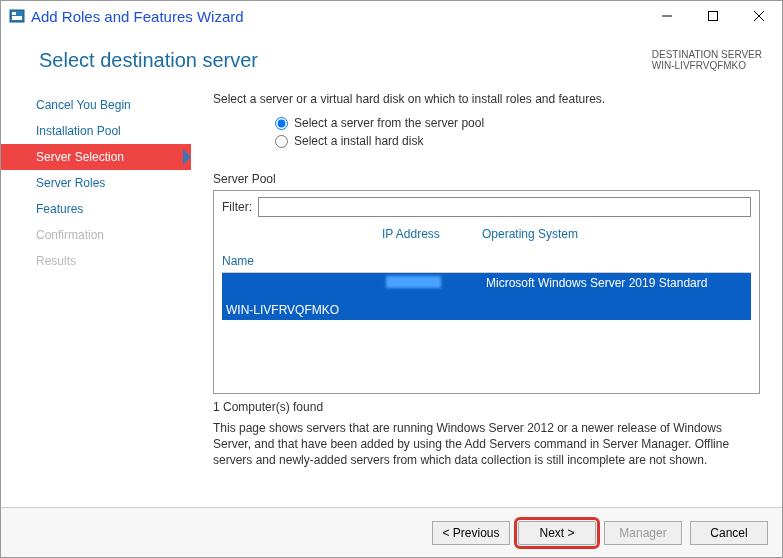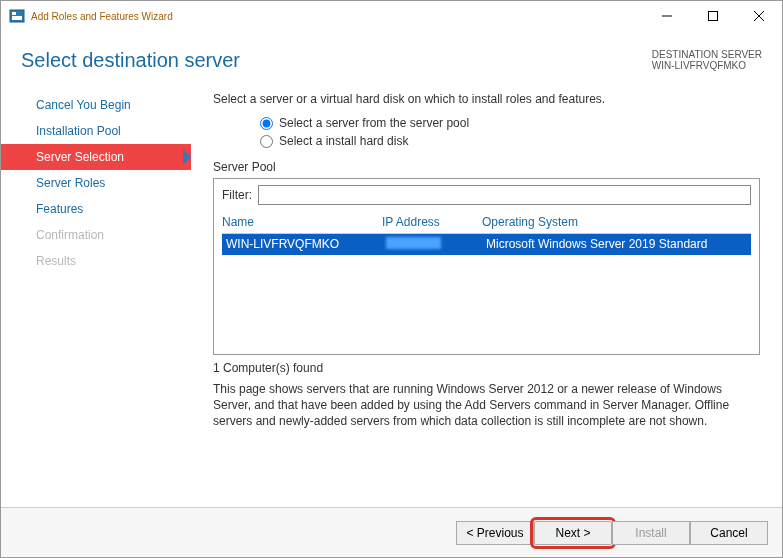--- a/index.html
+++ b/index.html
@@ -1,60 +1,60 @@
 <!DOCTYPE html>
 <html><head>
 <meta charset="utf-8">
 <style>
 * { box-sizing: border-box; margin: 0; padding: 0; font-family: "Segoe UI", Tahoma, sans-serif; }
 body { width: 783px; height: 558px; background: #fff; border: 1px solid #999; position: relative; }
 
 .titlebar { height: 30px; display: flex; align-items: center; padding: 0 0 0 8px; }
 .titlebar-icon { width: 16px; height: 16px; margin-right: 6px; }
-.titlebar-text { font-size: 10px; color: #a16207; flex: 1; }
+.titlebar-text { font-size: 15px; color: #1d4ed8; flex: 1; }
 .win-controls { display: flex; }
 .win-btn { width: 46px; height: 30px; display: flex; align-items: center; justify-content: center; }
 .win-btn svg { width: 10px; height: 10px; }
 
-.header { padding: 18px 20px 10px 20px; display: flex; justify-content: space-between; align-items: flex-start; }
+.header { padding: 18px 20px 10px 20px; display: flex; justify-content: space-between; align-items: flex-start; margin-left: 18px; }
 .header-title { font-size: 20px; color: #1a6ca3; font-weight: 300; }
 .header-right { font-size: 10px; color: #555; }
 
 .body { display: flex; padding: 0 0 0 0; }
 
 .sidebar { width: 190px; padding: 10px 0 0 0; }
 .side-item { padding: 6px 0 6px 35px; font-size: 12px; color: #1a6ca3; cursor: pointer; }
 .side-item.active { background: #ef4444; color: #fff; position: relative; }
 .side-item.active::after { content: ""; position: absolute; right: -8px; top: 50%; transform: translateY(-50%); border: 8px solid transparent; border-left-color: #3976b3; }
 .side-item.disabled { color: #b8b8b8; cursor: default; }
 
 .main { flex: 1; padding: 10px 22px 0 22px; font-size: 12px; color: #333; }
 .intro { margin-bottom: 10px; }
-.radio-row { display: flex; align-items: center; margin: 4px 0; padding-left: 47px; }
+.radio-row { display: flex; align-items: center; margin: 4px 15px; padding-left: 47px; }
 .radio-row input { margin-right: 6px; }
-.section-label { margin-top: 12px; margin-bottom: 4px; }
+.section-label { margin-top: 24px; margin-bottom: 4px; }
 .pool-box { border: 1px solid #999; padding: 6px 8px 0 8px; }
 .filter-row { display: flex; align-items: center; margin-bottom: 6px; }
 .filter-row label { margin-right: 6px; }
 .filter-row input { flex: 1; border: 1px solid #888; height: 20px; padding: 0 4px; font-size: 12px; }
 
 .grid-head { display: flex; border-bottom: 1px solid #ccc; padding: 4px 0; }
 .grid-head div { color: #1a6ca3; font-size: 12px; }
 .grid-body { height: 120px; overflow: auto; }
 .grid-row { display: flex; padding: 3px 4px; }
 .grid-row.selected { background: #0a5fc4; color: #fff; }
-.col-name { width: 160px; }
+.col-name { width: 160px; margin-top: 27px; }
 .col-ip { width: 100px; }
 .col-os { flex: 1; }
 .ip-blur { display:inline-block; width: 55px; height: 12px; background: #4aa3ff; filter: blur(1.5px); }
 
 .found { margin: 6px 0 6px 0; }
 .note { color: #333; line-height: 1.35; }
 
-.footer { position: absolute; bottom: 0; left: 0; right: 0; border-top: 1px solid #ccc; background: #f7f7f7; height: 50px; display: flex; align-items: center; justify-content: flex-end; padding: 0 14px; }
+.footer { position: absolute; bottom: 0; left: 0; right: 0; border-top: 1px solid #ccc; background: #f7f7f7; height: 50px; display: flex; align-items: center; justify-content: flex-end; padding: 0 14px; gap: 8px; }
 .btn { width: 78px; height: 24px; border: 1px solid #aaa; background: #efefef; font-size: 12px; cursor: pointer; }
 .btn.disabled { color: #9a9a9a; cursor: default; }
 .btn.highlight { outline: 3px solid #d9342b; outline-offset: 1px; border-radius: 2px; }
 </style>
 </head>
 <body>
 
 <div class="titlebar">
   <span class="titlebar-icon">
     <svg viewBox="0 0 16 16">
@@ -137,15 +137,15 @@
     </div>
 
     <div class="found">1 Computer(s) found</div>
     <div class="note">This page shows servers that are running Windows Server 2012 or a newer release of Windows Server, and that have been added by using the Add Servers command in Server Manager. Offline servers and newly-added servers from which data collection is still incomplete are not shown.</div>
   </div>
 </div>
 
 <div class="footer">
   <button class="btn">&lt; Previous</button>
   <button class="btn highlight">Next &gt;</button>
-  <button class="btn disabled">Install</button>
+  <button class="btn disabled">Manager</button>
   <button class="btn">Cancel</button>
 </div>
 
 </body></html>

